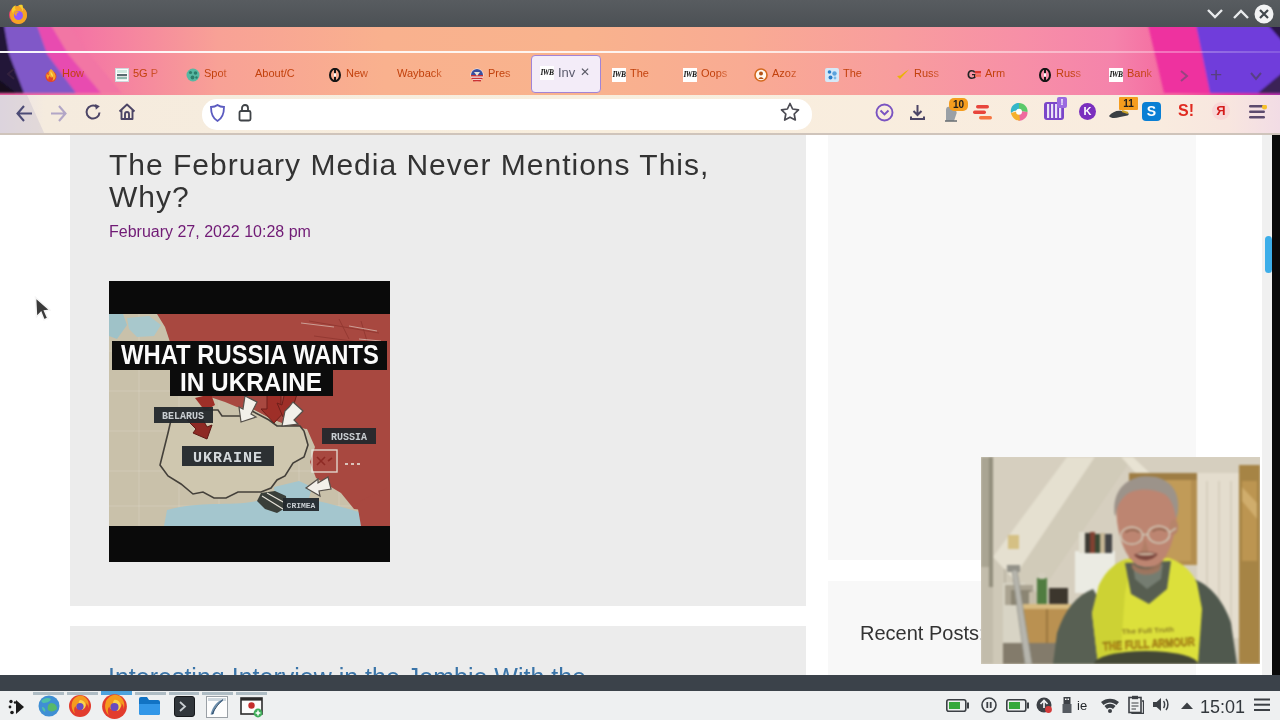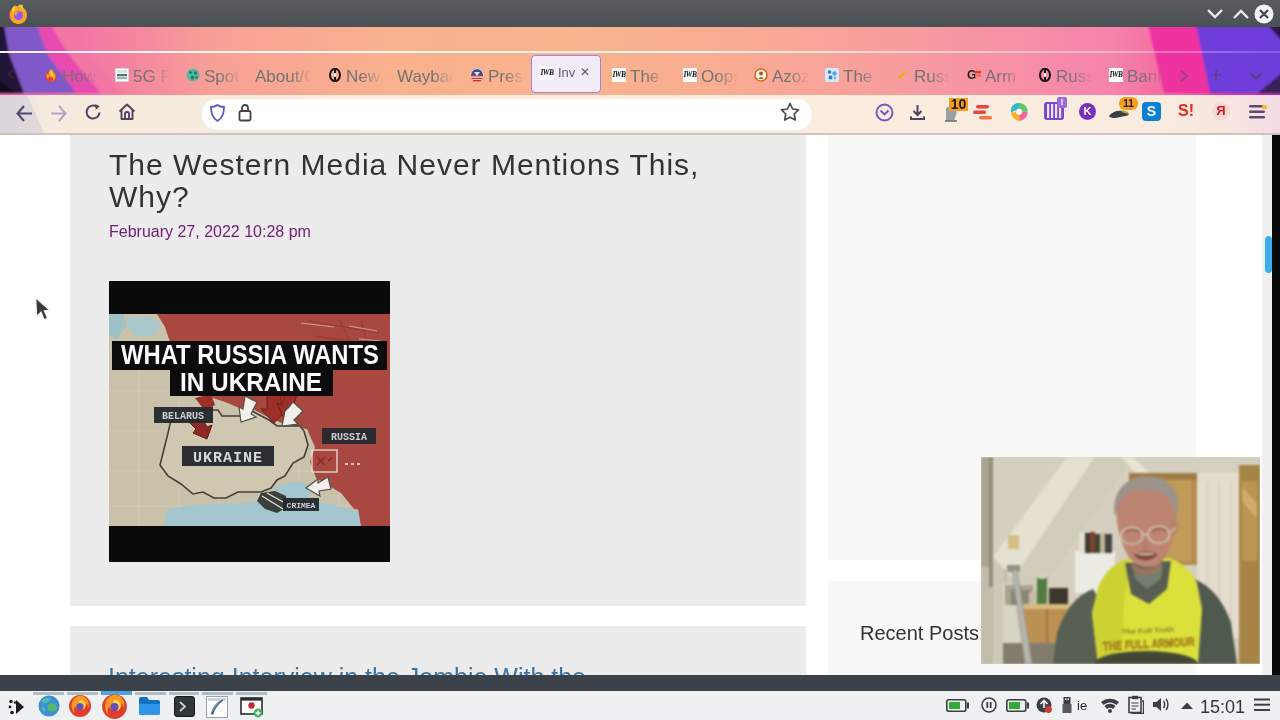--- a/index.html
+++ b/index.html
@@ -21,21 +21,21 @@
 
 
 #menubar { position:absolute; top:32px; left:10px; color:#33203e; font-size:14px; }
 #menubar span { margin-right:15px; }
 #menubar u { text-decoration:underline; text-underline-offset:2px; }
 
 
 #tabbar { position:absolute; top:55px; left:0; width:1280px; height:40px; }
 .tab { position:absolute; top:2px; height:36px; width:72px; overflow:hidden; -webkit-mask-image:linear-gradient(90deg,#000 62%,transparent 92%); mask-image:linear-gradient(90deg,#000 62%,transparent 92%); }
 .tab .fav { position:absolute; top:11px; left:11px; width:14px; height:14px; }
-.tab .tt { position:absolute; top:10px; left:29px; font-size:17px; color:#737373; white-space:nowrap; }
+.tab .tt { position:absolute; top:10px; left:29px; font-size:11px; color:#c2410c; white-space:nowrap; }
 #activetab { position:absolute; top:0px; left:531px; width:70px; height:38px;
   background:#f3ecf8; border:1.5px solid #a184d6; border-radius:4px; }
 #activetab .fav { position:absolute; top:10px; left:8px; width:14px; height:14px; }
 #activetab .tt { position:absolute; top:9px; left:26px; font-size:13px; color:#5c5c6e; }
 #activetab .cx { position:absolute; top:9px; left:48px; font-size:12px; color:#5a5a66; }
 .favIWB { background:#fff; color:#111; font-weight:bold; font-style:italic; font-size:7.5px; font-family:'Liberation Serif',serif; text-align:center; line-height:14px; letter-spacing:-0.5px; }
 .tabnav { position:absolute; font-size:17px; color:#7c4f9a; top:10px; }
 
 
 #navbar { position:absolute; top:95px; left:0; width:1280px; height:40px;
@@ -270,21 +270,21 @@
       <path d="M5.5 7.5 L9.5 11.5 L13.5 7.5" stroke="#7a53c1" stroke-width="1.9" fill="none"></path>
     </svg>
   <svg class="navic" style="left:908px;top:103px" width="19" height="19" viewBox="0 0 19 19">
       <path d="M9.5 2 L9.5 11 M5.5 8 L9.5 12 L13.5 8" stroke="#4c4566" stroke-width="2" fill="none"></path>
       <path d="M3 13.5 L3 16 L16 16 L16 13.5" stroke="#4c4566" stroke-width="2" fill="none"></path>
     </svg>
   <svg class="navic" style="left:941px;top:104px" width="22" height="20" viewBox="0 0 22 20">
       <path d="M5 6 C5 3 7 2 9 3 L14 6 C16 7 16 9 15 11 L13 17 L5 17 Z" fill="#9aa0a6"></path>
       <path d="M4 17 L16 17" stroke="#6e7377" stroke-width="1.6"></path>
     </svg>
-  <div class="navic" style="left:949px;top:98px;width:19px;height:13px;background:#f59d1e;border-radius:0;color:#1c1c1c;font-size:14px;font-weight:bold;text-align:center;line-height:13px">10</div>
+  <div class="navic" style="left:949px;top:98px;width:19px;height:13px;background:#f59d1e;border-radius:5px;color:#1c1c1c;font-size:10px;font-weight:bold;text-align:center;line-height:13px">10</div>
   <svg class="navic" style="left:973px;top:105px" width="19" height="15" viewBox="0 0 19 15">
       <rect x="3" y="0" width="13" height="3.4" rx="1.7" fill="#e8453c"></rect>
       <rect x="0" y="5.5" width="13" height="3.4" rx="1.7" fill="#e8453c"></rect>
       <rect x="6" y="11" width="13" height="3.4" rx="1.7" fill="#f57542"></rect>
     </svg>
   <svg class="navic" style="left:1008px;top:101px" width="22" height="22" viewBox="0 0 22 22">
       <path d="M11 2 C5 2 2 7 3 12 C6 9 9 9 11 10 Z" fill="#35b6c9"></path>
       <path d="M11 2 C16 2 20 6 19.5 11 L11 10 Z" fill="#5bc96a"></path>
       <path d="M19.5 11 C20 16 15 20.5 10 19.5 L11 10 Z" fill="#ef6a9e"></path>
       <path d="M3 12 C4 17 8 20 12 19.5 L11 10 Z" fill="#f5b02c"></path>
@@ -296,35 +296,35 @@
       <rect x="5" y="0" width="2.2" height="14" fill="#fff" opacity="0.85"></rect>
       <rect x="9" y="0" width="2.2" height="14" fill="#fff" opacity="0.85"></rect>
       <rect x="13" y="0" width="2.2" height="14" fill="#fff" opacity="0.85"></rect>
     </svg>
   <div class="navic" style="left:1057px;top:97px;width:10px;height:11px;background:#9b6ae0;border-radius:2px;color:#fff;font-size:9px;font-weight:bold;text-align:center;line-height:11px">!</div>
   <div class="navic" style="left:1079px;top:103px;width:17px;height:17px;background:#7b2fbe;border-radius:50%;color:#fff;font-size:11px;font-weight:bold;text-align:center;line-height:17px">K</div>
   <svg class="navic" style="left:1108px;top:106px" width="22" height="15" viewBox="0 0 22 15">
       <path d="M1 10 C4 6 9 4 14 5 L20 7 C21 7.5 21 9 19.5 9.5 L12 11 C7 12.5 3 12.5 1 10 Z" fill="#3a3f44"></path>
       <path d="M14 5 L20 7" stroke="#c9a227" stroke-width="2"></path>
     </svg>
-  <div class="navic" style="left:1119px;top:97px;width:19px;height:13px;background:#f59d1e;border-radius:6px;color:#1c1c1c;font-size:10px;font-weight:bold;text-align:center;line-height:13px">11</div>
+  <div class="navic" style="left:1119px;top:97px;width:19px;height:13px;background:#f59d1e;border-radius:1px;color:#1c1c1c;font-size:10px;font-weight:bold;text-align:center;line-height:13px">11</div>
   <div class="navic" style="left:1142px;top:102px;width:19px;height:19px;background:#0a7fd4;border-radius:4px;color:#fff;font-size:14px;font-weight:bold;text-align:center;line-height:19px">S</div>
   <div class="navic" style="left:1178px;top:102px;color:#e02a20;font-size:16px;font-weight:bold">S!</div>
   <div class="navic" style="left:1212px;top:102px;width:18px;height:18px;background:#f8d7d7;border-radius:50%;color:#d41b1b;font-size:13px;font-weight:bold;text-align:center;line-height:18px">Я</div>
   <svg class="navic" style="left:1249px;top:105px" width="18" height="14" viewBox="0 0 18 14">
       <rect x="0" y="0" width="16" height="2.4" rx="1.2" fill="#5c4a6e"></rect>
       <rect x="0" y="5.5" width="16" height="2.4" rx="1.2" fill="#5c4a6e"></rect>
       <rect x="0" y="11" width="16" height="2.4" rx="1.2" fill="#5c4a6e"></rect>
       <circle cx="15.5" cy="2" r="2.5" fill="#f5c02c"></circle>
     </svg>
   <div id="navborder"></div>
 
   <div id="content">
     <div id="card1">
-      <div id="h1a">The Western Media Never Mentions This, Why?</div>
+      <div id="h1a">The February Media Never Mentions This, Why?</div>
       <div id="date1">February 27, 2022 10:28 pm</div>
       <div id="mapwrap">
 <svg width="281" height="281" viewBox="0 0 281 281">
   <rect width="281" height="281" fill="#0a0a0a"></rect>
 
   <rect x="0" y="33" width="281" height="212" fill="#c9c1aa"></rect>
 
   <g stroke="#ffffff" stroke-width="0.6" opacity="0.25">
     <line x1="30" y1="33" x2="30" y2="245"></line>
               <line x1="70" y1="33" x2="70" y2="245"></line>

